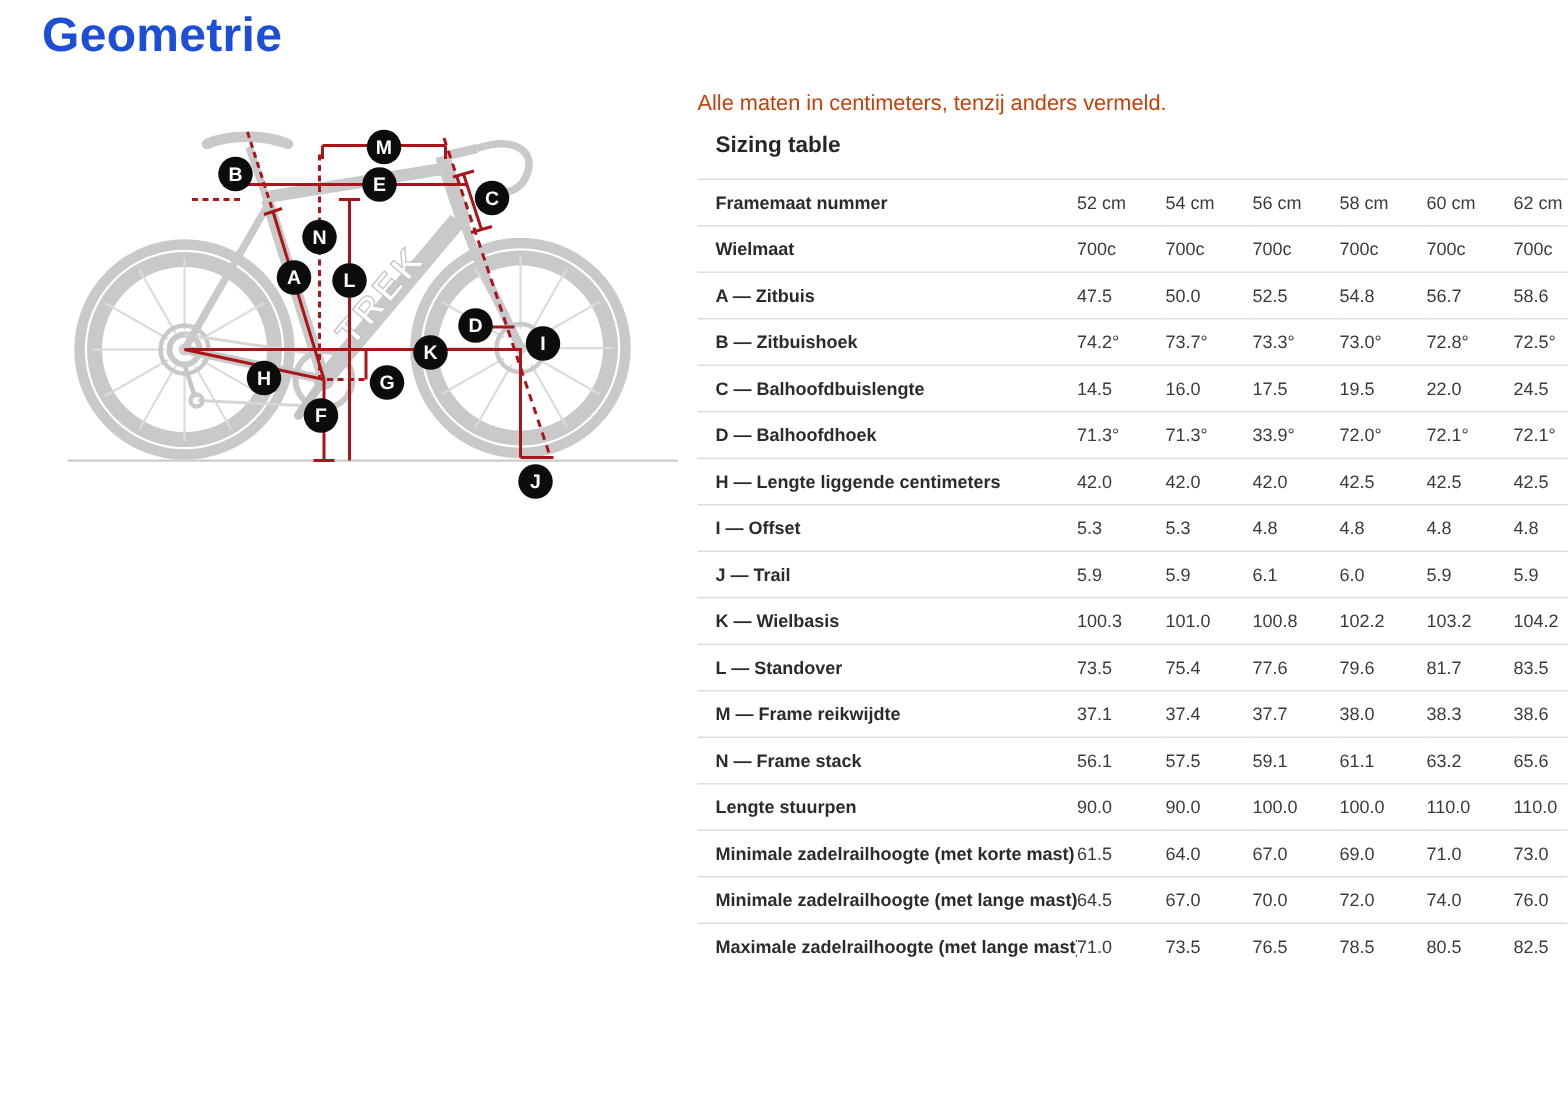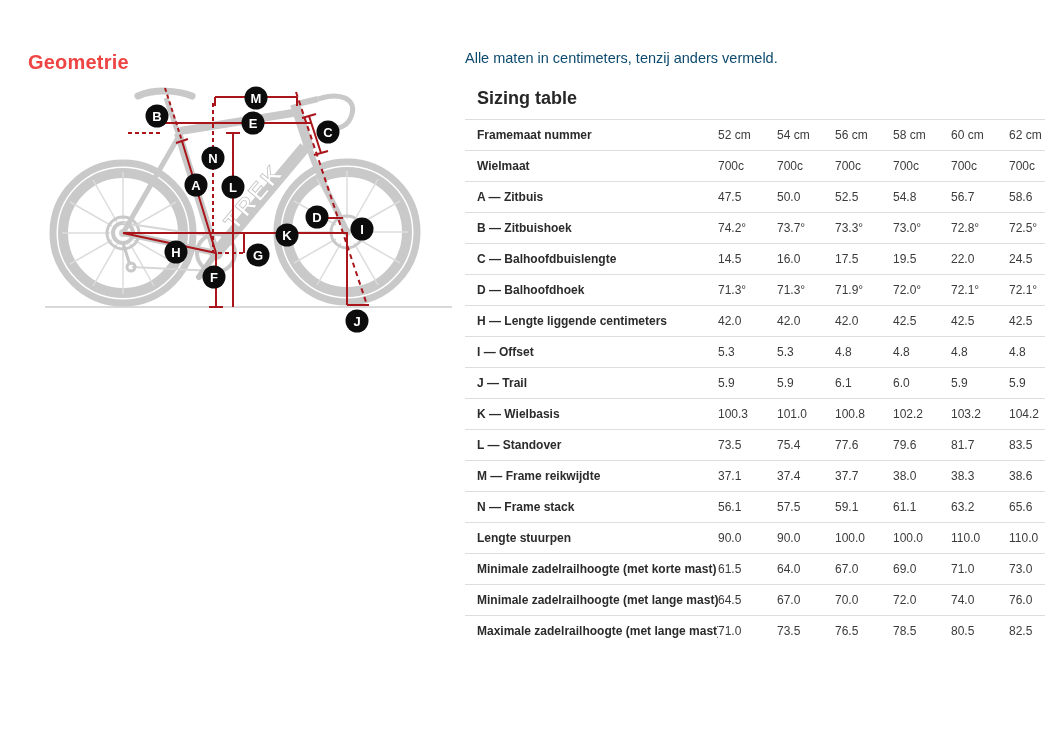--- a/index.html
+++ b/index.html
@@ -3,30 +3,30 @@
 <meta charset="utf-8">
 <style>
   * { box-sizing: border-box; margin: 0; padding: 0; }
   html, body { background: #ffffff; }
   body {
     width: 1045px; height: 738px; position: relative; overflow: hidden;
     font-family: "Liberation Sans", sans-serif; color: #333;
   }
   .page-title {
     position: absolute; left: 28px; top: 5px;
-    font-size: 20px; font-weight: 700; color: #ef4444; letter-spacing: 0.2px; margin-top: 46px;
+    font-size: 32px; font-weight: 700; color: #1d4ed8; letter-spacing: 0.2px;
   }
   .diagram-svg { position: absolute; left: 0; top: 0; }
   .note {
-    position: absolute; left: 465px; top: 50px;
-    font-size: 14.5px; font-weight: 400; color: #0c4a6e;
+    position: absolute; left: 465px; top: 61px;
+    font-size: 14.5px; font-weight: 400; color: #c2410c;
   }
   .sizing-heading {
     position: absolute; left: 477px; top: 88px;
-    font-size: 18px; font-weight: 700; color: #262626;
+    font-size: 15px; font-weight: 700; color: #262626;
   }
   table.sizing {
     position: absolute; left: 465px; top: 119px; width: 580px;
     border-collapse: collapse; table-layout: fixed;
   }
   table.sizing tr { height: 31px; }
   table.sizing th, table.sizing td {
     border-top: 1px solid #dddddd; font-size: 12px; text-align: left;
     vertical-align: middle; padding: 0; white-space: nowrap; overflow: hidden;
   }
@@ -256,21 +256,21 @@
         <td>16.0</td>
         <td>17.5</td>
         <td>19.5</td>
         <td>22.0</td>
         <td>24.5</td>
       </tr>
       <tr>
         <th>D — Balhoofdhoek</th>
         <td>71.3°</td>
         <td>71.3°</td>
-        <td>71.9°</td>
+        <td>33.9°</td>
         <td>72.0°</td>
         <td>72.1°</td>
         <td>72.1°</td>
       </tr>
       <tr>
         <th>H — Lengte liggende centimeters</th>
         <td>42.0</td>
         <td>42.0</td>
         <td>42.0</td>
         <td>42.5</td>

